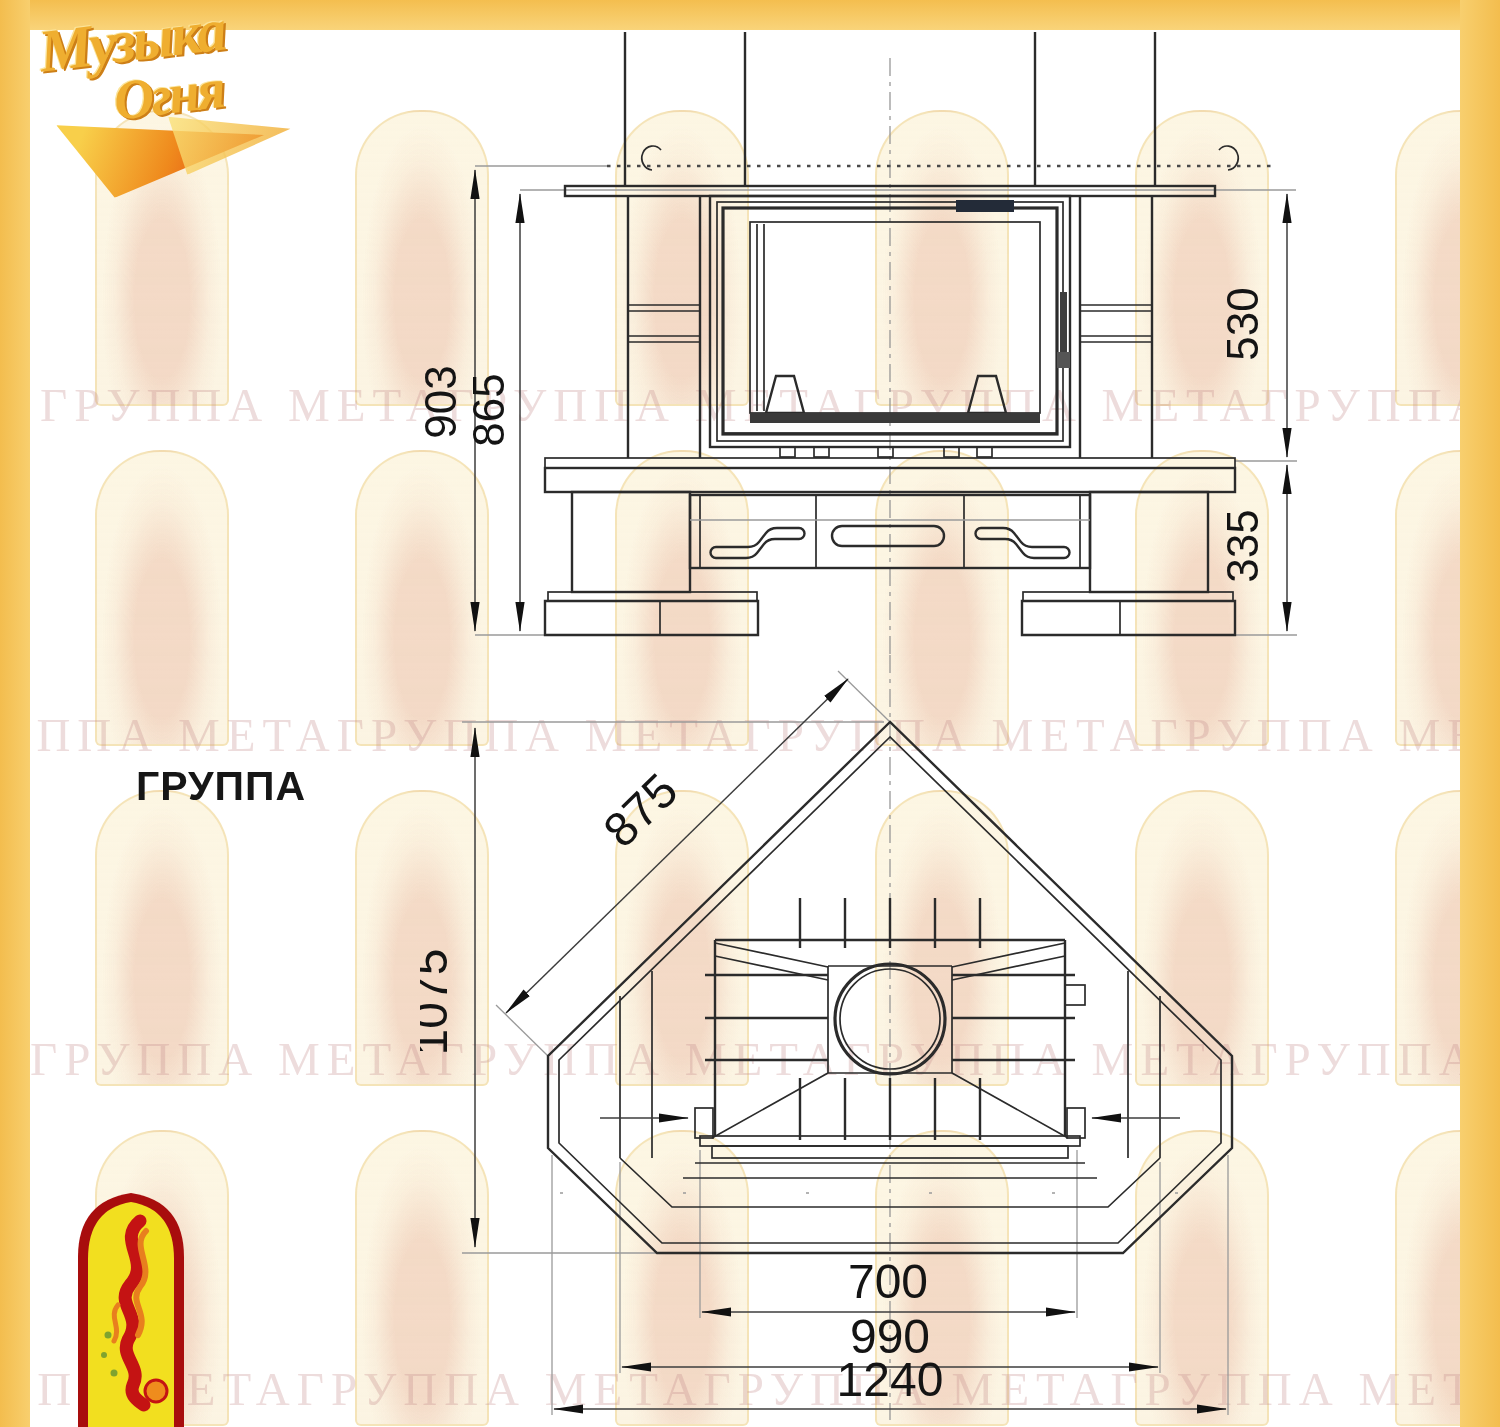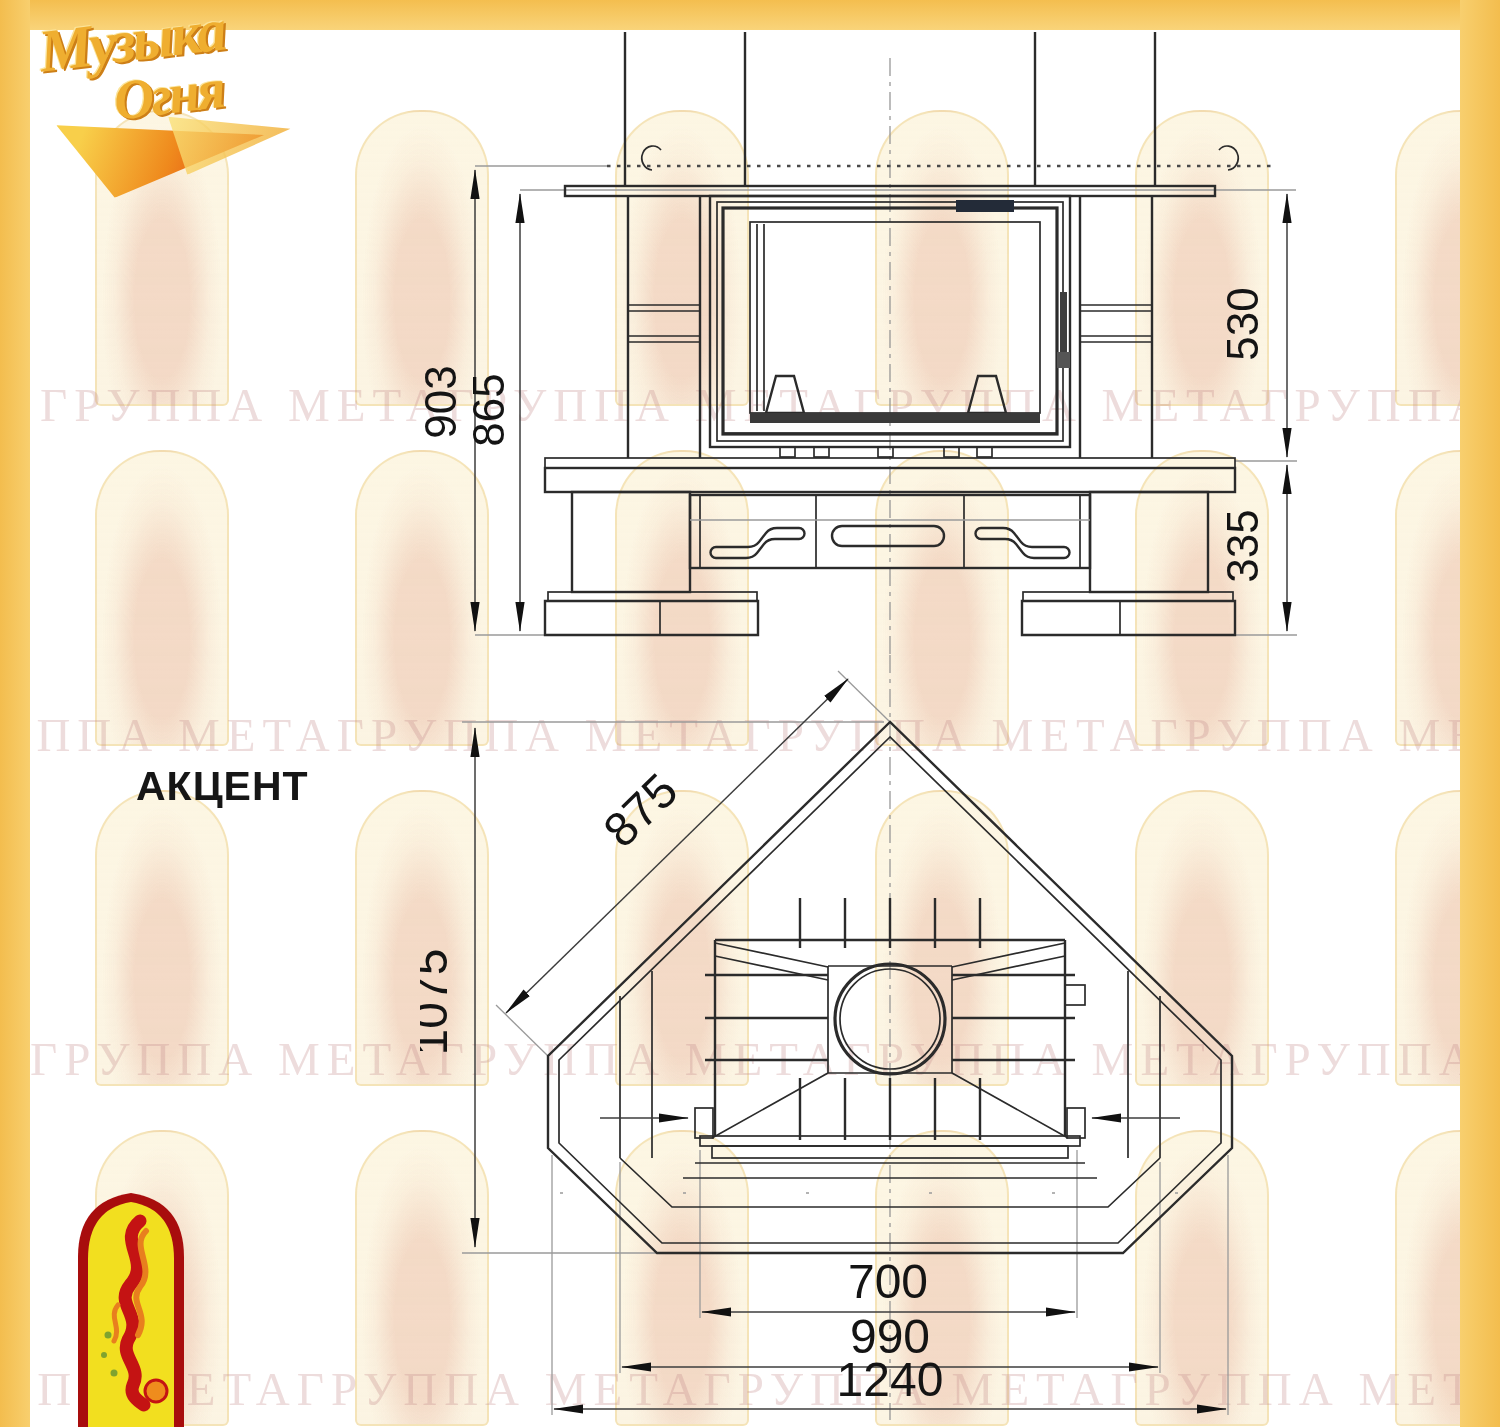--- a/index.html
+++ b/index.html
@@ -241,21 +241,21 @@
       <path class="dim" d="M622,1367 H1158" marker-start="url(#ap)" marker-end="url(#ap)"></path>
       <path class="dim" d="M554,1409 H1226" marker-start="url(#ap)" marker-end="url(#ap)"></path>
       <text class="lbl" font-size="48" transform="rotate(-44.3 652 822)" x="652" y="822">875</text>
       <text class="lbl" font-size="48" transform="rotate(-90 447 1002)" x="447" y="1002">1075</text>
       <text class="lbl" font-size="48" x="888" y="1298">700</text>
       <text class="lbl" font-size="48" x="890" y="1353">990</text>
       <text class="lbl" font-size="48" x="890" y="1396">1240</text>
     </g>
   </svg>
 
-  <div class="title">АКЦЕНТ</div>
+  <div class="title">ГРУППА</div>
 
   <div class="strip top"></div>
   <div class="strip left"></div>
   <div class="strip right"></div>
 
   <div class="logo-top">
     <div class="logo-swoosh"></div>
     <div class="logo-swoosh2"></div>
     <div class="logo-l1">Музыка</div>
     <div class="logo-l2">Огня</div>

